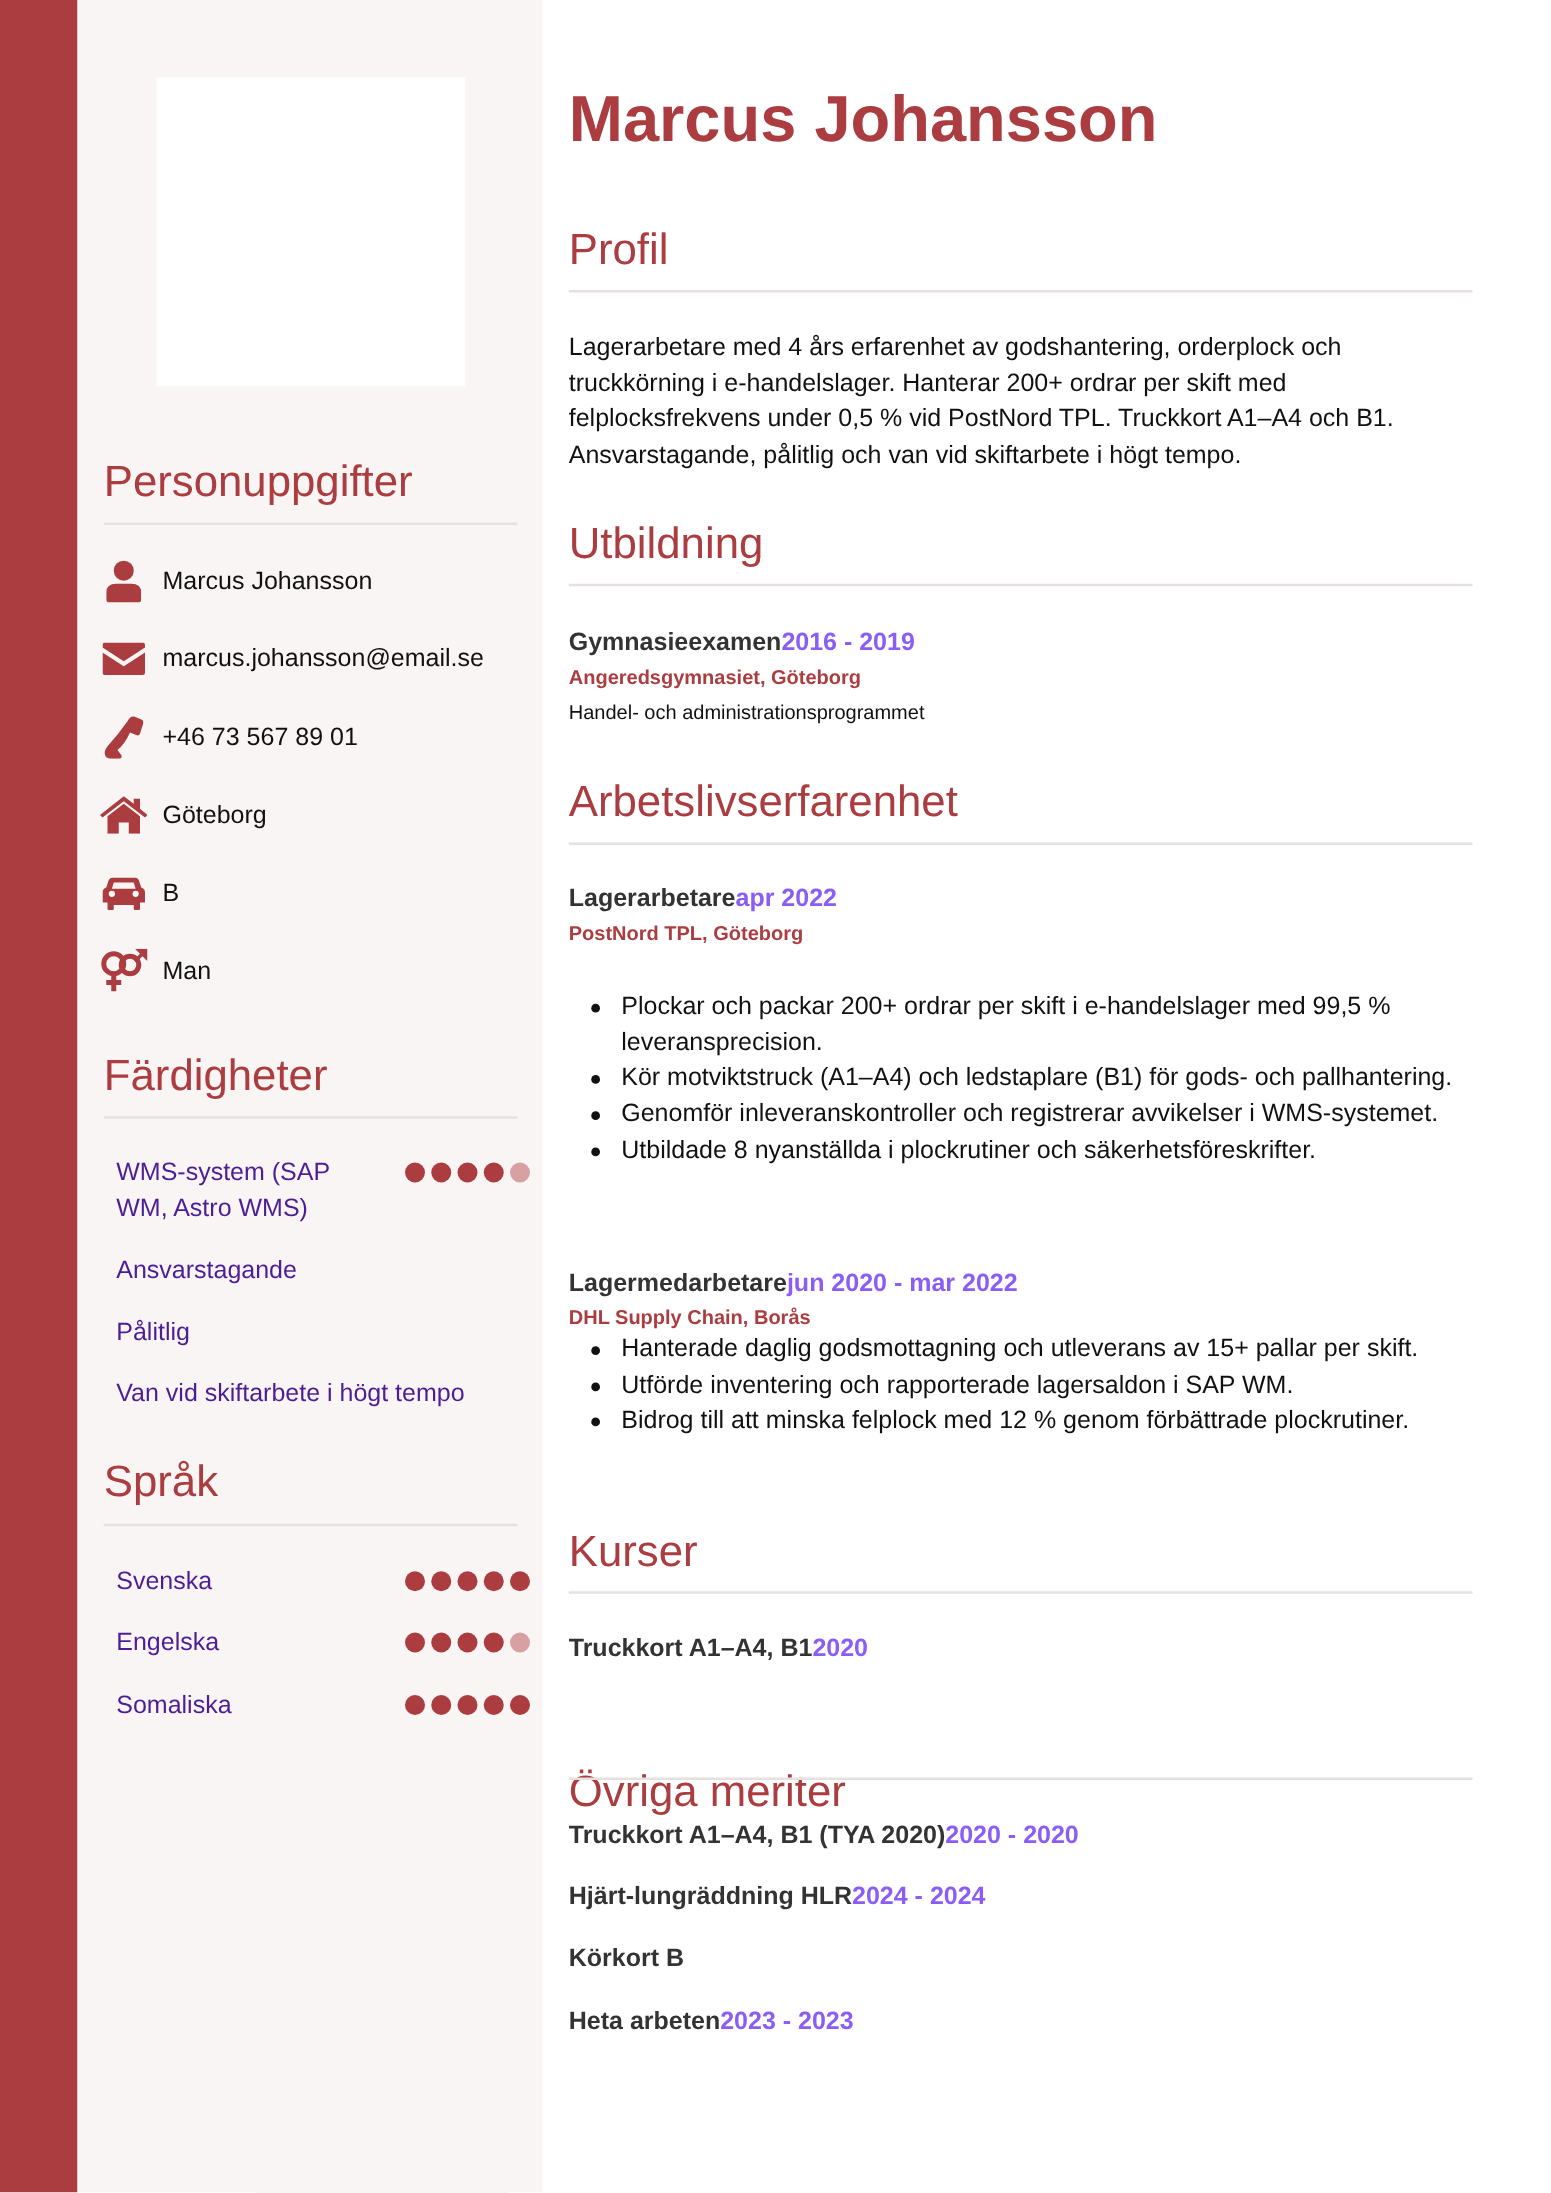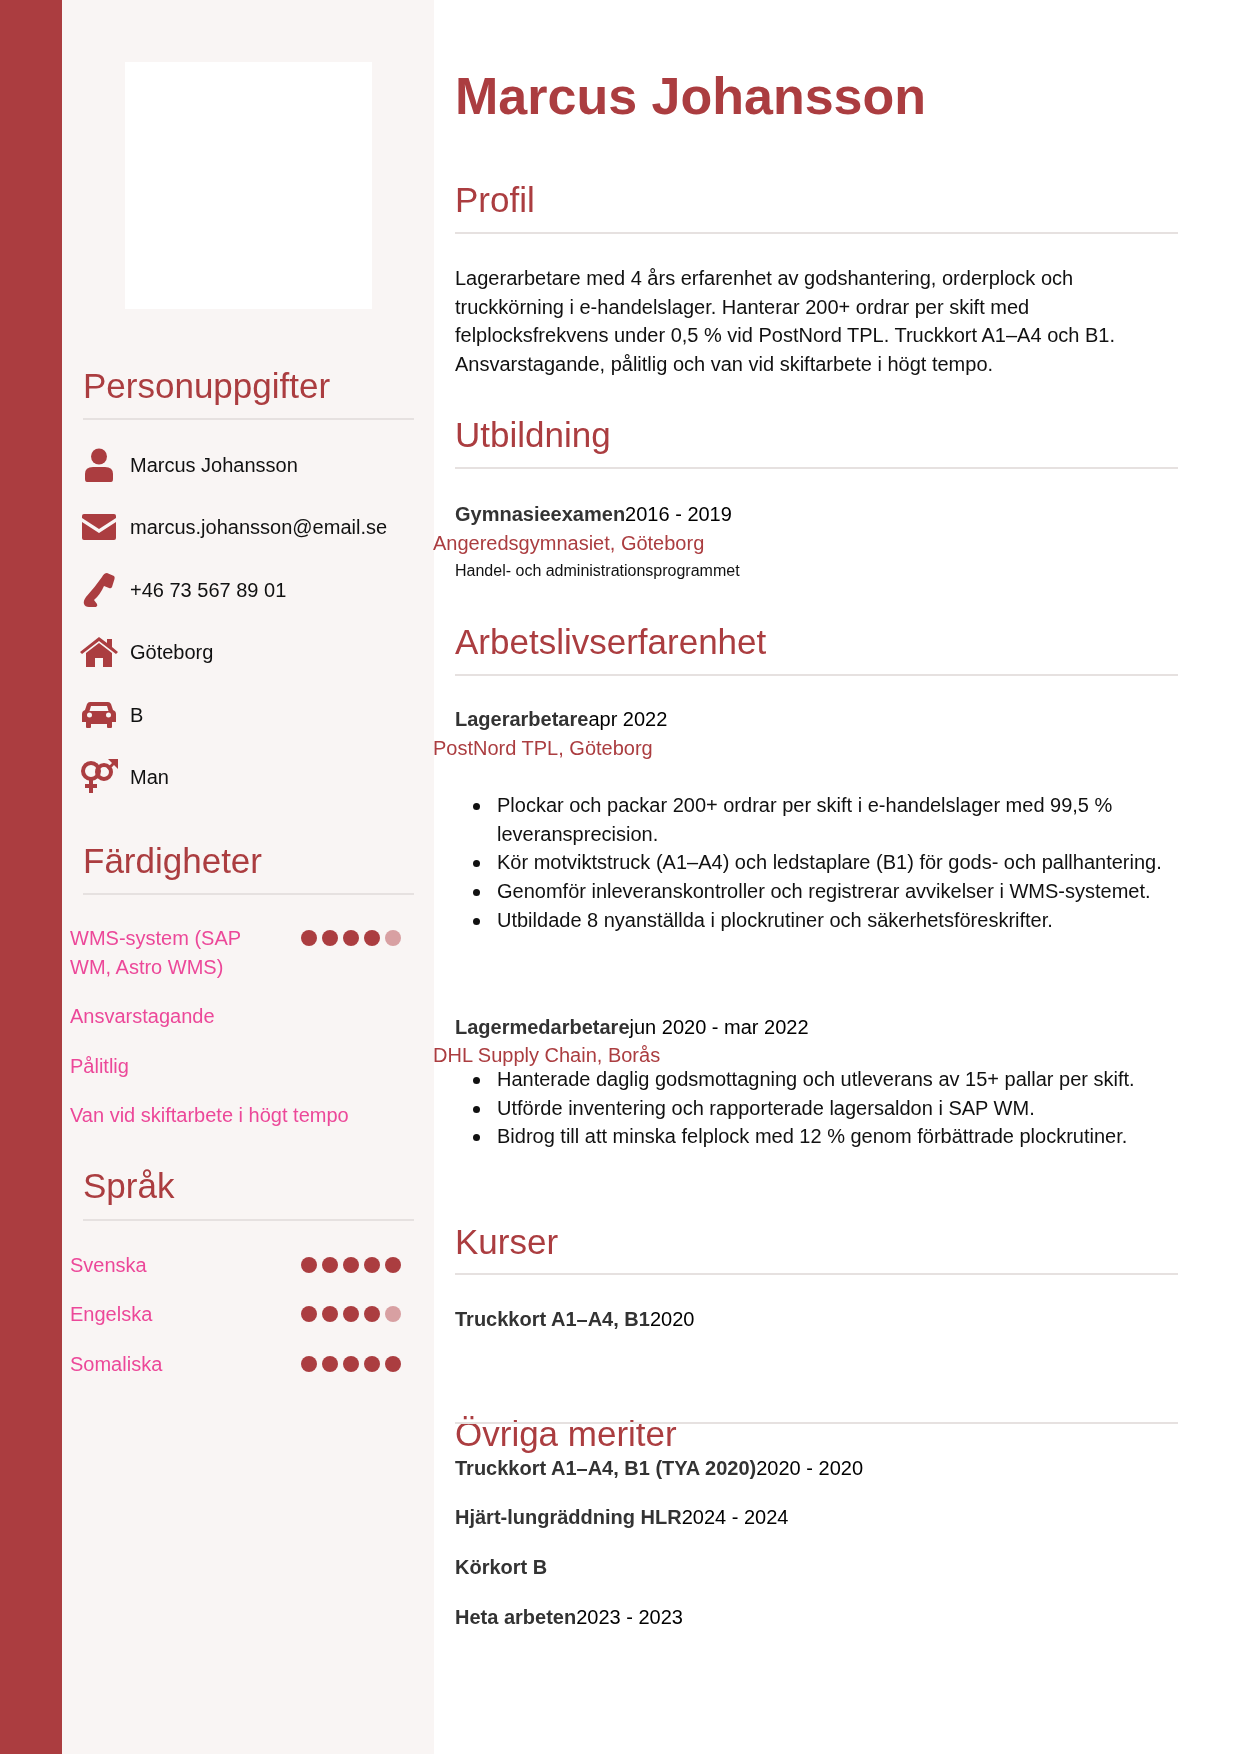--- a/index.html
+++ b/index.html
@@ -7,33 +7,33 @@
   body { position: relative; font-family: "Liberation Sans", sans-serif; color: #222; }
   .stripe { position: absolute; left: 0; top: 0; width: 62px; height: 1754px; background: #ab3d40; }
   .sidebar { position: absolute; left: 62px; top: 0; width: 372px; height: 1754px; background: #f9f5f4; }
   .photo { position: absolute; left: 125px; top: 62px; width: 247px; height: 247px; background: #ffffff; }
   .side-h { position: absolute; left: 83px; font-size: 35px; color: #ab3d40; line-height: 1; }
   .side-div { position: absolute; left: 83px; width: 331px; height: 2px; background: #e6e1e0; }
   .contact { position: absolute; left: 80px; width: 340px; height: 36px; display: flex; align-items: center; }
   .contact .ic { width: 38px; height: 34px; display: flex; align-items: center; justify-content: center; margin-right: 12px; }
   .contact .ic svg { fill: #ab3d40; }
   .contact .txt { font-size: 20px; color: #111; }
-  .skill { position: absolute; left: 70px; width: 331px; font-size: 20px; color: #ec4899; line-height: 29px; }
+  .skill { position: absolute; left: 93px; width: 331px; font-size: 20px; color: #4c1d95; line-height: 29px; }
   .skill .lbl { display: inline-block; width: 200px; }
   .dots { position: absolute; right: 0; top: 6px; display: flex; gap: 5px; }
   .dot { width: 16px; height: 16px; border-radius: 50%; background: #ab3d40; }
   .dot.off { background: #d8a0a2; }
   .name { position: absolute; left: 455px; top: 68px; font-size: 52px; font-weight: bold; color: #ab3d40; line-height: 1.1; white-space: nowrap; }
   .main-h { position: absolute; left: 455px; font-size: 35px; color: #ab3d40; line-height: 1; white-space: nowrap; }
   .main-div { position: absolute; left: 455px; width: 723px; height: 2px; background: #e6e1e0; }
   .para { position: absolute; left: 455px; width: 723px; font-size: 20px; line-height: 28.7px; color: #111; }
   .row { position: absolute; left: 455px; width: 723px; display: flex; justify-content: flex-start; font-size: 20px; line-height: 28px; }
   .row .t { font-weight: bold; color: #333; }
-  .row .d { font-weight: normal; color: #000000; }
-  .sub { position: absolute; left: 433px; font-size: 20px; line-height: 28px; color: #ab3d40; }
+  .row .d { font-weight: bold; color: #8b5cf6; }
+  .sub { position: absolute; left: 455px; font-size: 16px; line-height: 28px; color: #ab3d40; font-weight: bold; }
   .plain { position: absolute; left: 455px; font-size: 16px; line-height: 28px; color: #111; }
   ul.bl { position: absolute; left: 455px; width: 723px; list-style: none; font-size: 20px; line-height: 28.7px; color: #111; }
   ul.bl li { position: relative; padding-left: 42px; }
   ul.bl li::before { content: ""; position: absolute; left: 18px; top: 12px; width: 7px; height: 7px; border-radius: 50%; background: #111; }
 </style>
 </head>
 <body>
 
 <div class="stripe"></div>
 <div class="sidebar"></div>

